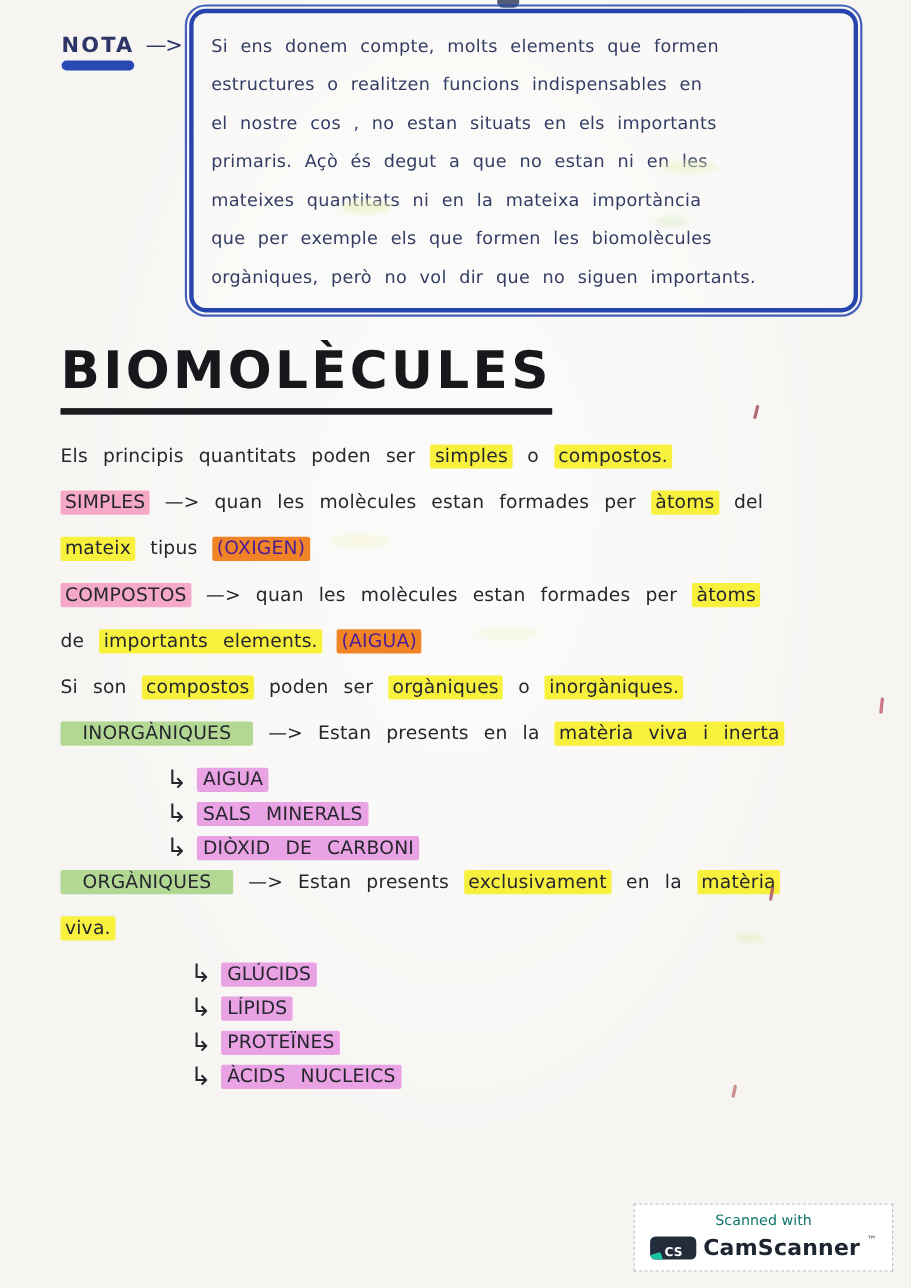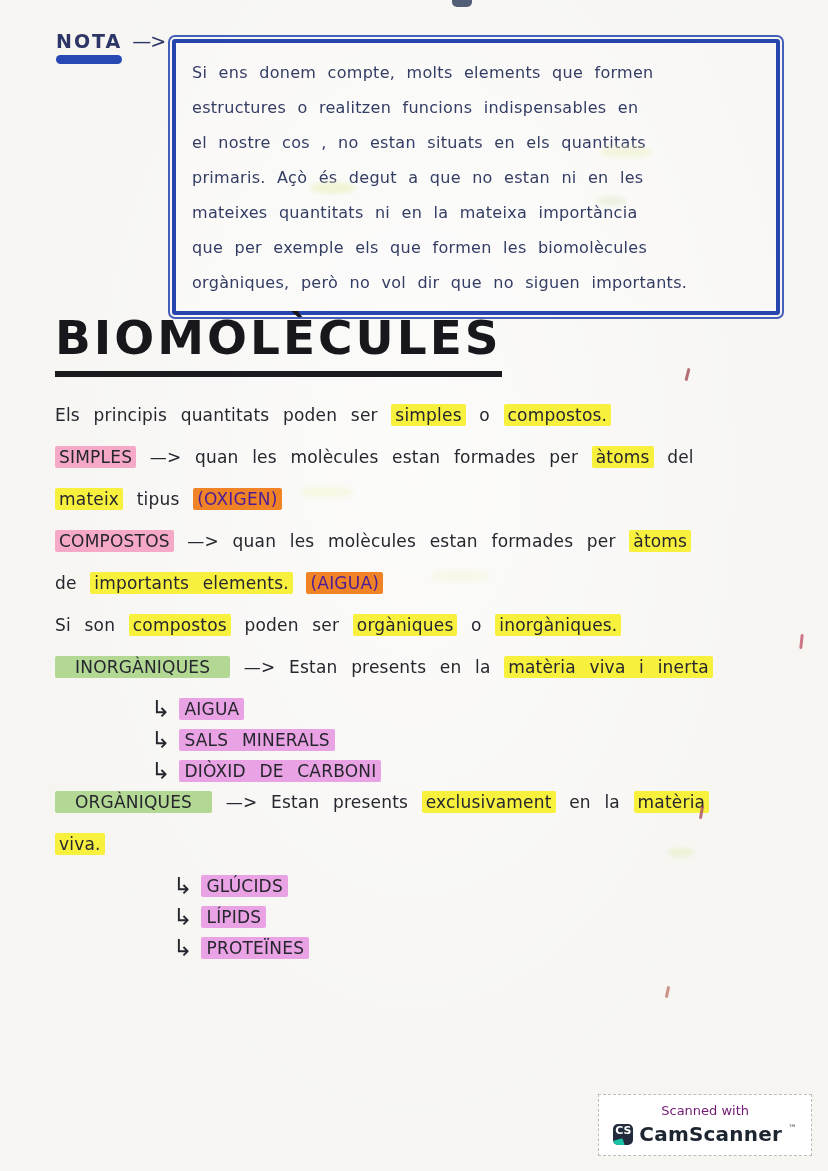--- a/index.html
+++ b/index.html
@@ -28,24 +28,23 @@
   }
   .note-arrow { margin-left: 10px; font-weight: normal; letter-spacing: -1px; }
 
   
   .note-box {
     position: absolute; left: 172px; top: 8px;
     width: 568px; height: 246px;
     border: 4px solid #2645ae;
     outline: 2px solid rgba(38,69,174,.85);
     outline-offset: 2px;
-    border-radius: 3px;
+    border-radius: 15px;
     padding: 12px 16px 10px 16px;
     background: rgba(255,255,255,.25);
-    margin-top: 31px;
   }
   .note-line {
     font-size: 16px; line-height: 35px; color: #333c63;
     word-spacing: 6px; letter-spacing: .3px; white-space: nowrap;
   }
 
   
   .content { position: absolute; left: 55px; top: 310px; width: 740px; }
   .title {
     display: inline-block; margin: 0 0 26px 0;
@@ -84,26 +83,26 @@
   .tk4 { left: 666px; top: 986px; width: 3px; height: 12px; background: #b7685f; transform: rotate(12deg); opacity: .7; }
   .top-mark { position: absolute; left: 452px; top: 0; width: 20px; height: 7px;
               background: #35425f; border-radius: 0 0 5px 5px; opacity: .85; }
 
   
   .badge {
     position: absolute; right: 16px; bottom: 15px;
     background: #ffffff; border: 1px dashed #bcbcbc;
     padding: 8px 14px 9px 14px; text-align: center;
   }
-  .badge-line1 { font-size: 13px; color: #701a75; margin-bottom: 4px; }
+  .badge-line1 { font-size: 13px; color: #0f766e; margin-bottom: 4px; }
   .badge-line2 { display: flex; align-items: center; justify-content: center; gap: 6px; }
   .cs-logo {
-    position: relative; width: 20px; height: 21px; border-radius: 5px;
+    position: relative; width: 42px; height: 21px; border-radius: 5px;
     background: #232c3b; color: #ffffff; font-size: 11px; font-weight: bold;
-    display: inline-flex; align-items: flex-start; justify-content: center;
+    display: inline-flex; align-items: flex-end; justify-content: center;
     overflow: hidden; flex: 0 0 auto;
   }
   .cs-logo::after {
     content: ""; position: absolute; left: -3px; bottom: -3px;
     width: 14px; height: 8px; background: #17c3a4;
     transform: rotate(-18deg); border-radius: 2px;
   }
   .cs-logo span { position: relative; z-index: 1; }
   .brand { font-size: 20px; font-weight: bold; color: #1d2531; letter-spacing: .2px; }
   .tm { font-size: 9px; color: #474f5a; align-self: flex-start; margin-top: 1px; }
@@ -116,21 +115,21 @@
   <div class="top-mark"></div>
 
   <div class="note-label">
     <span class="note-word">NOTA</span><span class="note-arrow">—&gt;</span>
     <div class="note-underline"></div>
   </div>
 
   <div class="note-box" id="note-box">
       <div class="note-line">Si ens donem compte, molts elements que formen</div>
       <div class="note-line">estructures o realitzen funcions indispensables en</div>
-      <div class="note-line">el nostre cos , no estan situats en els quantitats</div>
+      <div class="note-line">el nostre cos , no estan situats en els importants</div>
       <div class="note-line">primaris. Açò és degut a que no estan ni en les</div>
       <div class="note-line">mateixes quantitats ni en la mateixa importància</div>
       <div class="note-line">que per exemple els que formen les biomolècules</div>
       <div class="note-line">orgàniques, però no vol dir que no siguen importants.</div>
     </div>
 
   <div class="content">
     <h1 class="title">BIOMOLÈCULES</h1>
     <div id="body-lines">
         <div class="body-line"><span class="seg">Els principis quantitats poden ser </span><span class="seg hl-yellow">simples</span><span class="seg"> o </span><span class="seg hl-yellow">compostos.</span></div>
@@ -141,20 +140,21 @@
         <div class="body-line"><span class="seg">Si son </span><span class="seg hl-yellow">compostos</span><span class="seg"> poden ser </span><span class="seg hl-yellow">orgàniques</span><span class="seg"> o </span><span class="seg hl-yellow">inorgàniques.</span></div>
         <div class="body-line"><span class="seg hl-green">INORGÀNIQUES</span><span class="seg"> —&gt; Estan presents en la </span><span class="seg hl-yellow">matèria viva i inerta</span></div>
         <div class="body-line indent-1 bullet-line"><span class="elbow">↳</span><span class="seg hl-purple">AIGUA</span></div>
         <div class="body-line indent-1 bullet-line"><span class="elbow">↳</span><span class="seg hl-purple">SALS MINERALS</span></div>
         <div class="body-line indent-1 bullet-line"><span class="elbow">↳</span><span class="seg hl-purple">DIÒXID DE CARBONI</span></div>
         <div class="body-line"><span class="seg hl-green">ORGÀNIQUES</span><span class="seg"> —&gt; Estan presents </span><span class="seg hl-yellow">exclusivament</span><span class="seg"> en la </span><span class="seg hl-yellow">matèria</span></div>
         <div class="body-line"><span class="seg hl-yellow">viva.</span></div>
         <div class="body-line indent-2 bullet-line"><span class="elbow">↳</span><span class="seg hl-purple">GLÚCIDS</span></div>
         <div class="body-line indent-2 bullet-line"><span class="elbow">↳</span><span class="seg hl-purple">LÍPIDS</span></div>
         <div class="body-line indent-2 bullet-line"><span class="elbow">↳</span><span class="seg hl-purple">PROTEÏNES</span></div>
+        <div class="body-line indent-2 bullet-line"><span class="elbow">↳</span><span class="seg hl-purple">ÀCIDS NUCLEICS</span></div>
       </div>
   </div>
 
   <div class="smudge sm1"></div>
   <div class="smudge sm2"></div>
   <div class="smudge sm3"></div>
   <div class="smudge sm4"></div>
   <div class="smudge sm5"></div>
   <div class="smudge sm6"></div>
   <div class="tick tk1"></div>

